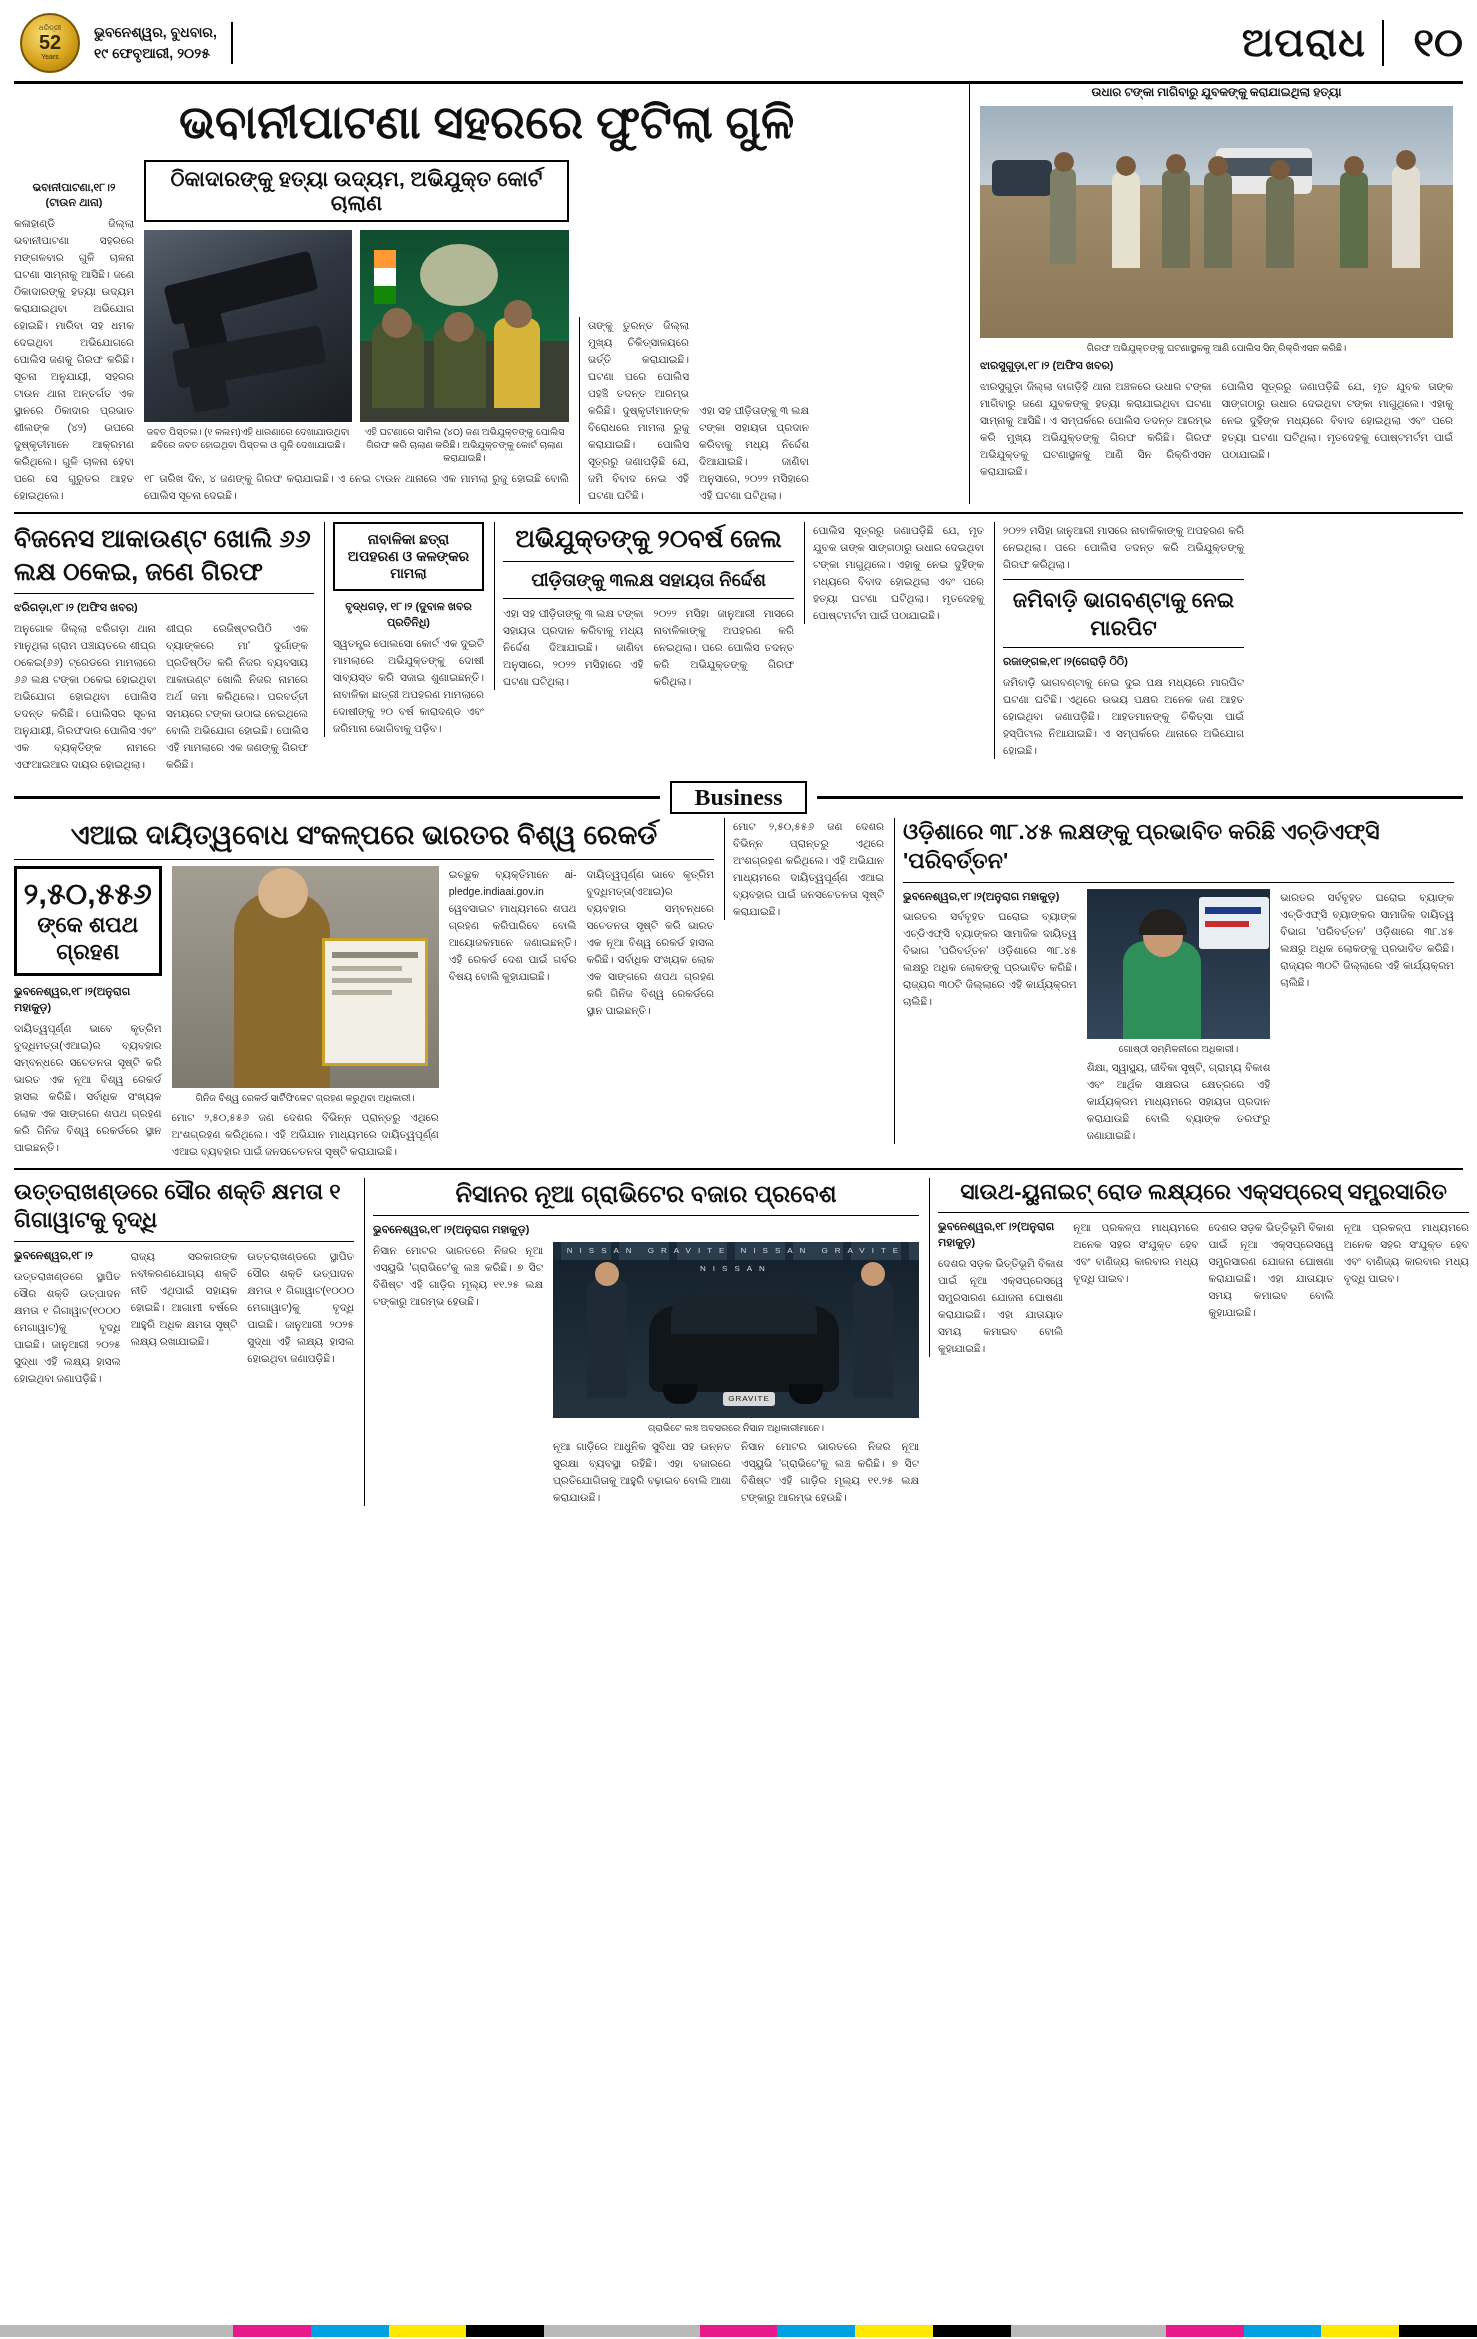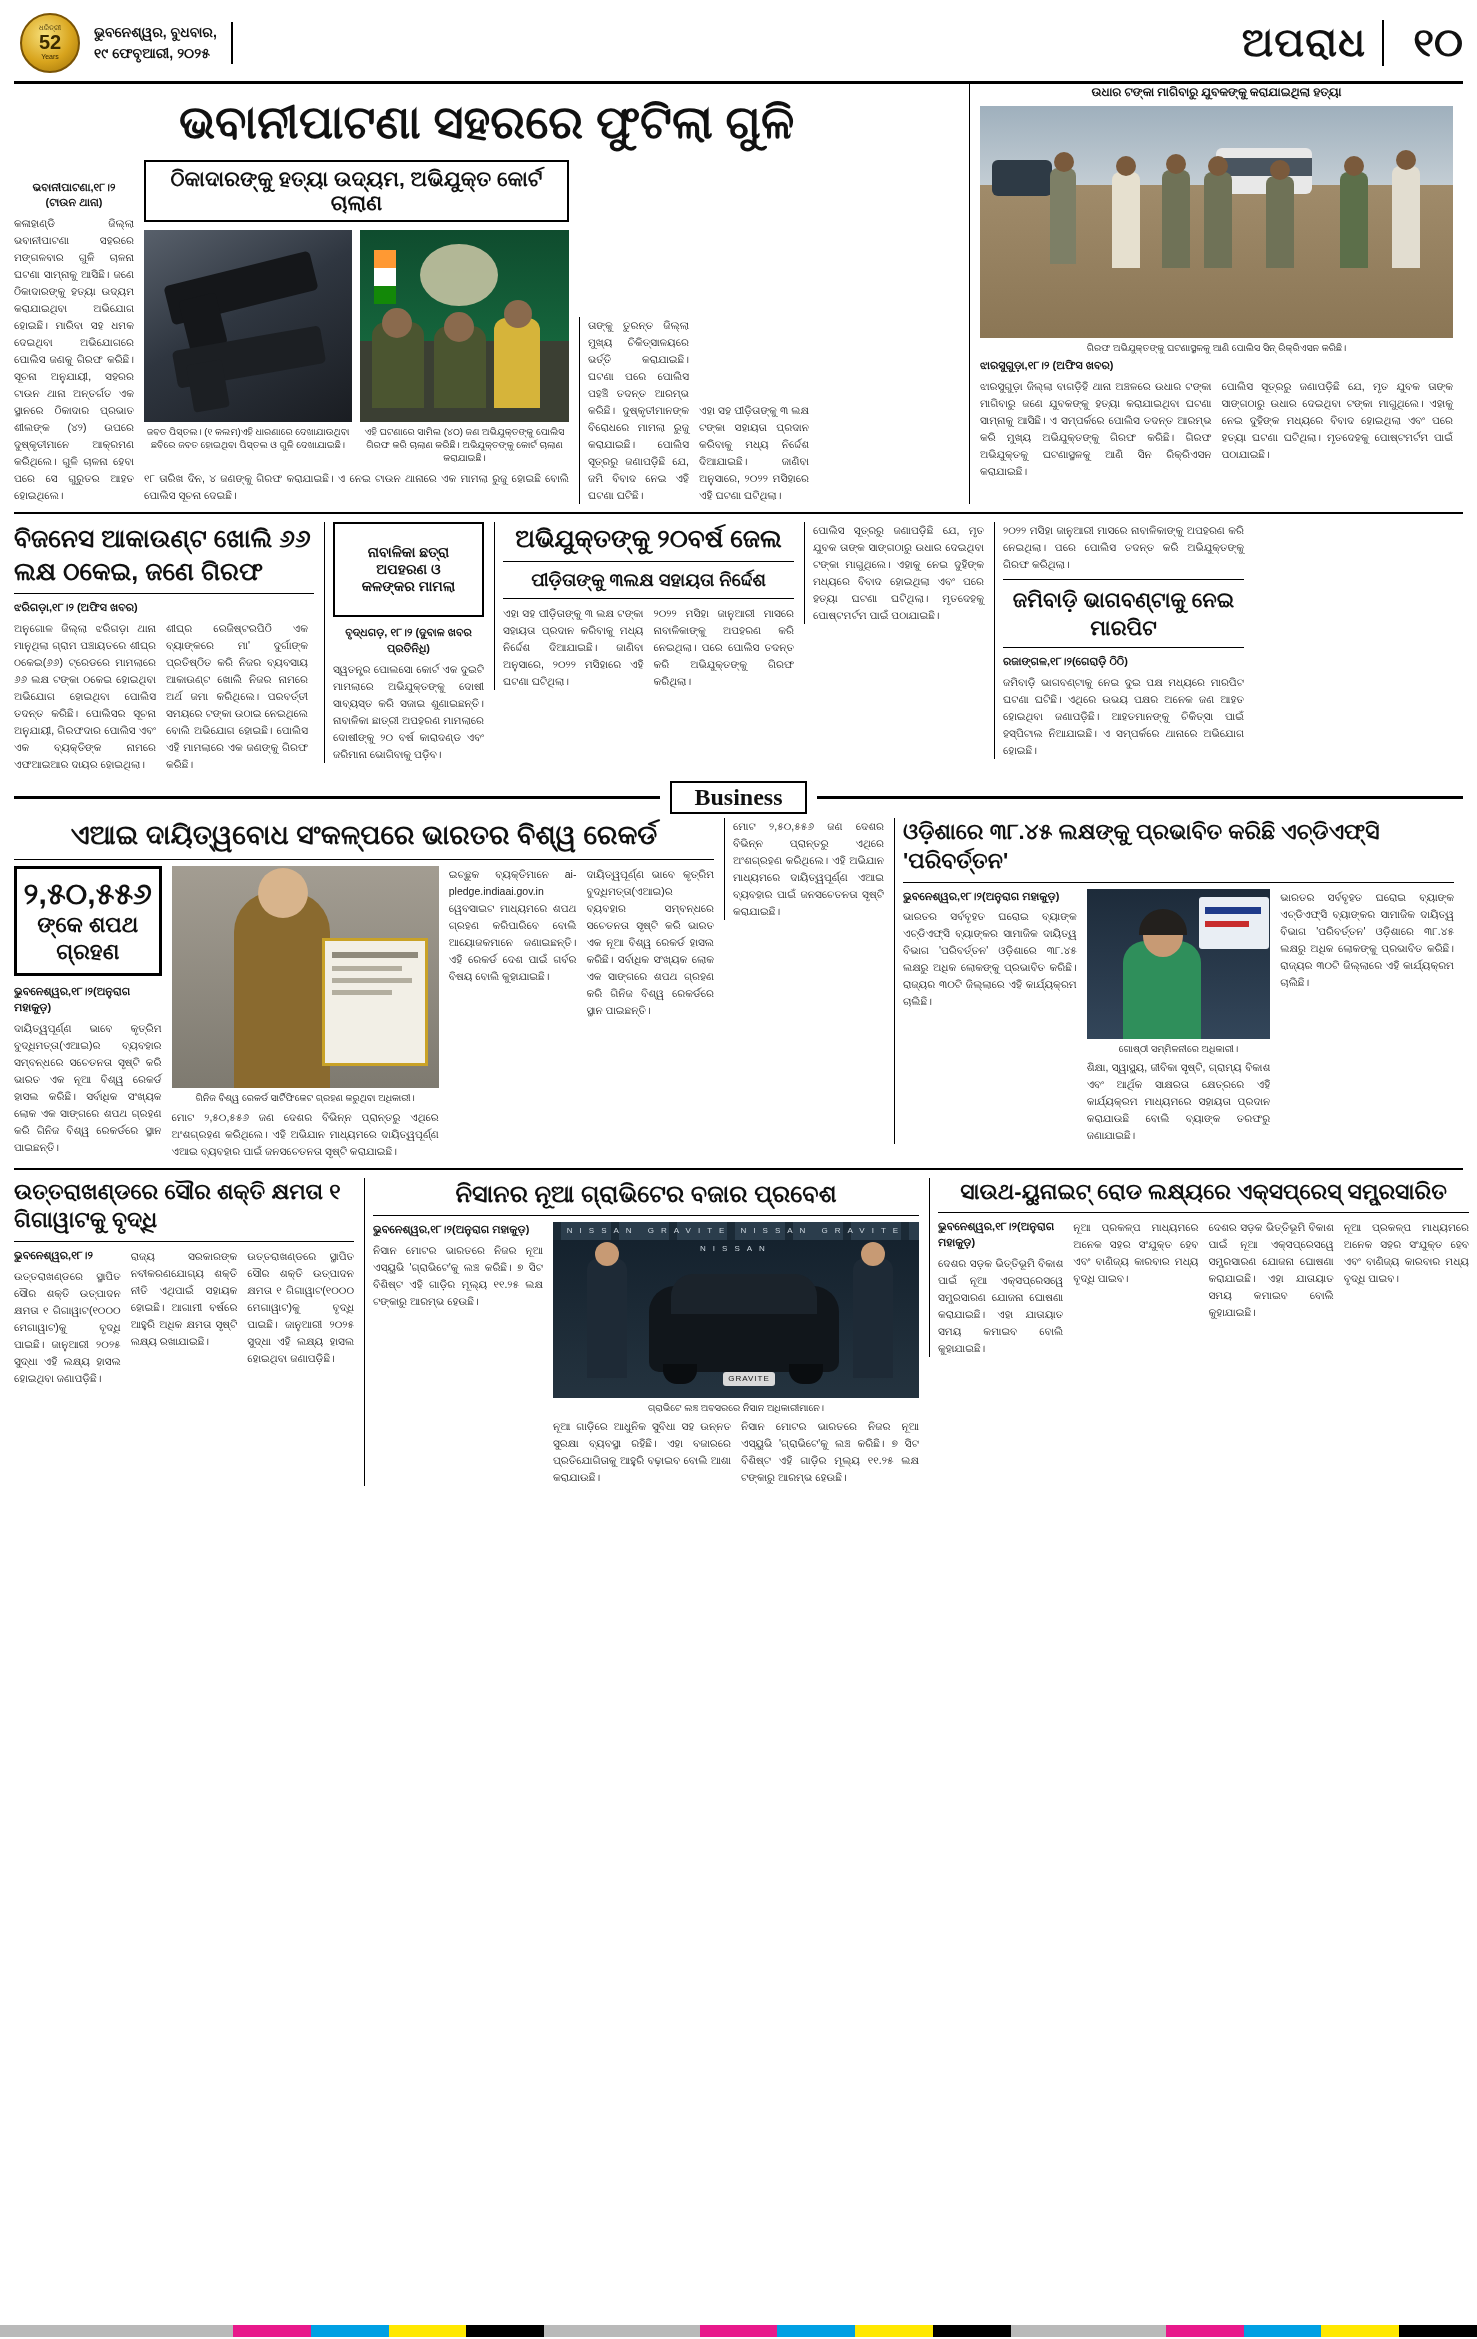--- a/index.html
+++ b/index.html
@@ -274,21 +274,21 @@
         <div class="col" style="width:142px;">
           <div class="body-txt">ଅନୁଗୋଳ ଜିଲ୍ଲା ଝରିଗଡ଼ା ଥାନା ମାନୁଥିଲା ଗ୍ରାମ ପଞ୍ଚାୟତରେ ଶୀଘ୍ର ଠକେଇ(୬୬) ଟ୍ରେଡରେ ମାମଲାରେ ୬୬ ଲକ୍ଷ ଟଙ୍କା ଠକେଇ ହୋଇଥିବା ଅଭିଯୋଗ ହୋଇଥିବା ପୋଲିସ ତଦନ୍ତ କରିଛି। ପୋଲିସର ସୂଚନା ଅନୁଯାୟୀ, ଗିରଫଦାର ପୋଲିସ ଏବଂ ଏକ ବ୍ୟକ୍ତିଙ୍କ ନାମରେ ଏଫଆଇଆର ଦାୟର ହୋଇଥିଲା।</div>
         </div>
         <div class="col" style="width:142px;">
           <div class="body-txt">ଶୀଘ୍ର ରେଜିଷ୍ଟରପିଠି ଏକ ବ୍ୟାଙ୍କରେ ମା' ଦୁର୍ଗାଙ୍କ ପ୍ରତିଷ୍ଠିତ କରି ନିଜର ବ୍ୟବସାୟ ଆକାଉଣ୍ଟ ଖୋଲି ନିଜର ନାମରେ ଅର୍ଥ ଜମା କରିଥିଲେ। ପରବର୍ତ୍ତୀ ସମୟରେ ଟଙ୍କା ଉଠାଇ ନେଇଥିଲେ ବୋଲି ଅଭିଯୋଗ ହୋଇଛି। ପୋଲିସ ଏହି ମାମଲାରେ ଏକ ଜଣଙ୍କୁ ଗିରଫ କରିଛି।</div>
         </div>
       </div>
     </div>
 
     <div class="col" style="width:160px; border-left:1px solid #000; padding-left:8px;">
-      <div class="sub-banner" style="font-size:14px; padding:20px;">ନାବାଳିକା ଛତ୍ରା ଅପହରଣ ଓ କଳଙ୍କର ମାମଲା</div>
+      <div class="sub-banner" style="font-size:14px; padding:7px;">ନାବାଳିକା ଛତ୍ରା ଅପହରଣ ଓ କଳଙ୍କର ମାମଲା</div>
       <div class="dateline-small">ବୃଦ୍ଧଗଡ଼, ୧୮।୨
 (ଦୁବାଳ ଖବର ପ୍ରତିନିଧି)</div>
       <div class="body-txt">ସ୍ୱତନ୍ତ୍ର ପୋଲସୋ କୋର୍ଟ ଏକ ଦୁଇଟି ମାମଲାରେ ଅଭିଯୁକ୍ତଙ୍କୁ ଦୋଷୀ ସାବ୍ୟସ୍ତ କରି ସଜାଇ ଶୁଣାଇଛନ୍ତି। ନାବାଳିକା ଛାତ୍ରୀ ଅପହରଣ ମାମଲାରେ ଦୋଷୀଙ୍କୁ ୨୦ ବର୍ଷ କାରାଦଣ୍ଡ ଏବଂ ଜରିମାନା ଭୋଗିବାକୁ ପଡ଼ିବ।</div>
     </div>
 
     <div class="col" style="width:300px; border-left:1px solid #000; padding-left:8px;">
       <div class="hl2" style="text-align:center;">ଅଭିଯୁକ୍ତଙ୍କୁ ୨୦ବର୍ଷ ଜେଲ</div>
       <div class="thinrule"></div>
       <div class="hl3" style="text-align:center;">ପୀଡ଼ିତାଙ୍କୁ ୩ଲକ୍ଷ ସହାୟତା ନିର୍ଦ୍ଦେଶ</div>
       <div class="thinrule"></div>
@@ -414,21 +414,21 @@
 
     <div class="col" style="width:560px; border-left:1px solid #000; padding-left:8px;">
       <div class="hl2" style="font-size:24px; text-align:center;">ନିସାନର ନୂଆ ଗ୍ରାଭିଟେର ବଜାର ପ୍ରବେଶ</div>
       <div class="thinrule"></div>
       <div class="cols" style="align-items:flex-start;">
         <div class="col" style="width:170px;">
           <div class="dateline-small" style="text-align:left;">ଭୁବନେଶ୍ୱର,୧୮।୨(ଅନୁରାଗ ମହାକୁଡ଼)</div>
           <div class="body-txt">ନିସାନ ମୋଟର ଭାରତରେ ନିଜର ନୂଆ ଏସ୍‌ୟୁଭି 'ଗ୍ରାଭିଟେ'କୁ ଲଞ୍ଚ କରିଛି। ୭ ସିଟ ବିଶିଷ୍ଟ ଏହି ଗାଡ଼ିର ମୂଲ୍ୟ ୧୧.୨୫ ଲକ୍ଷ ଟଙ୍କାରୁ ଆରମ୍ଭ ହେଉଛି।</div>
         </div>
         <div class="col" style="width:366px;">
-          <div class="photo" style="height:176px; background:#1d4ed8;">
+          <div class="photo" style="height:176px; background:#1d4ed8;margin-top:20px;">
             <div style="position:absolute;left:0;top:0;right:0;bottom:0;background:linear-gradient(180deg,#13202c 0%,#24333f 100%);"></div>
             <div style="position:absolute;left:0;top:0;right:0;height:18px;background:repeating-linear-gradient(90deg,#1b2a36 0 8px,#2b3d4c 8px 58px);"></div>
             <div style="position:absolute;left:0;top:0;right:0;height:18px;color:#cfd8e0;font-size:8px;letter-spacing:7px;text-align:center;line-height:18px;">NISSAN  GRAVITE  NISSAN  GRAVITE  NISSAN</div>
             <div style="position:absolute;left:96px;top:64px;width:190px;height:86px;background:#11161b;border-radius:26px 26px 10px 10px;"></div>
             <div style="position:absolute;left:118px;top:52px;width:146px;height:40px;background:#1b232b;border-radius:22px 22px 0 0;"></div>
             <div style="position:absolute;left:110px;top:142px;width:34px;height:20px;background:#0a0d10;border-radius:0 0 14px 14px;"></div>
             <div style="position:absolute;left:236px;top:142px;width:34px;height:20px;background:#0a0d10;border-radius:0 0 14px 14px;"></div>
             <div style="position:absolute;left:170px;top:150px;width:52px;height:14px;background:#d9d9d9;border-radius:3px;color:#111;font-size:8px;text-align:center;line-height:14px;letter-spacing:1px;">GRAVITE</div>
             <div style="position:absolute;left:34px;top:36px;width:40px;height:120px;background:#1e2a36;border-radius:12px 12px 0 0;"></div>
             <div style="position:absolute;left:42px;top:20px;width:24px;height:24px;border-radius:50%;background:#c79a74;"></div>

